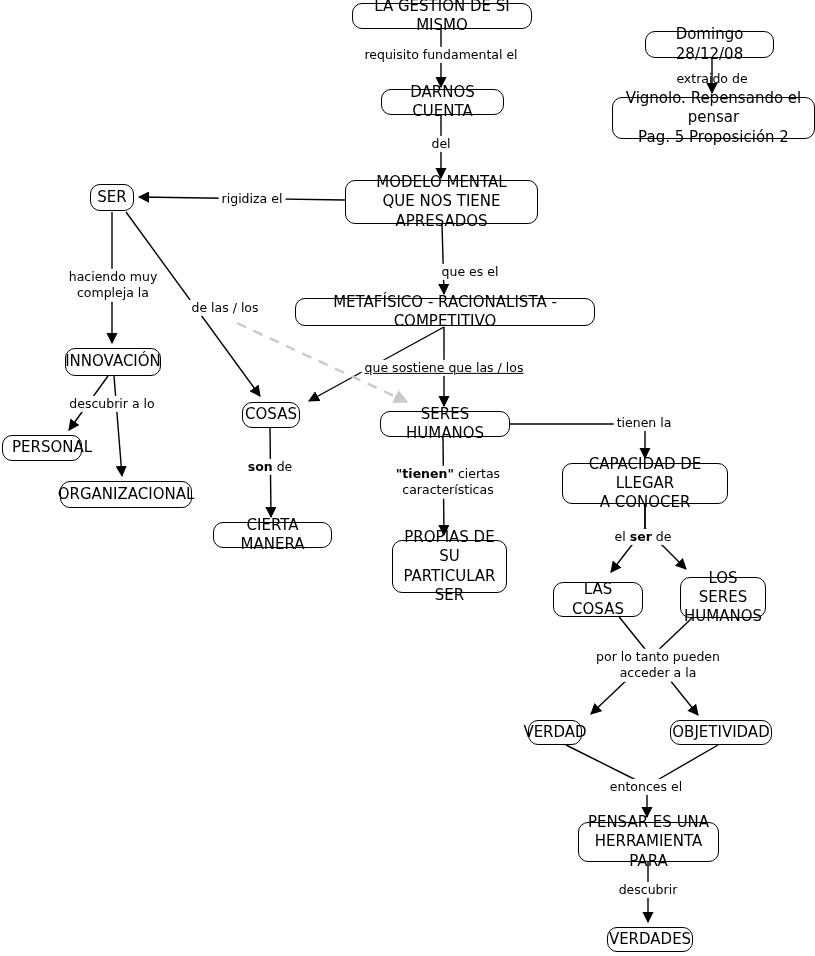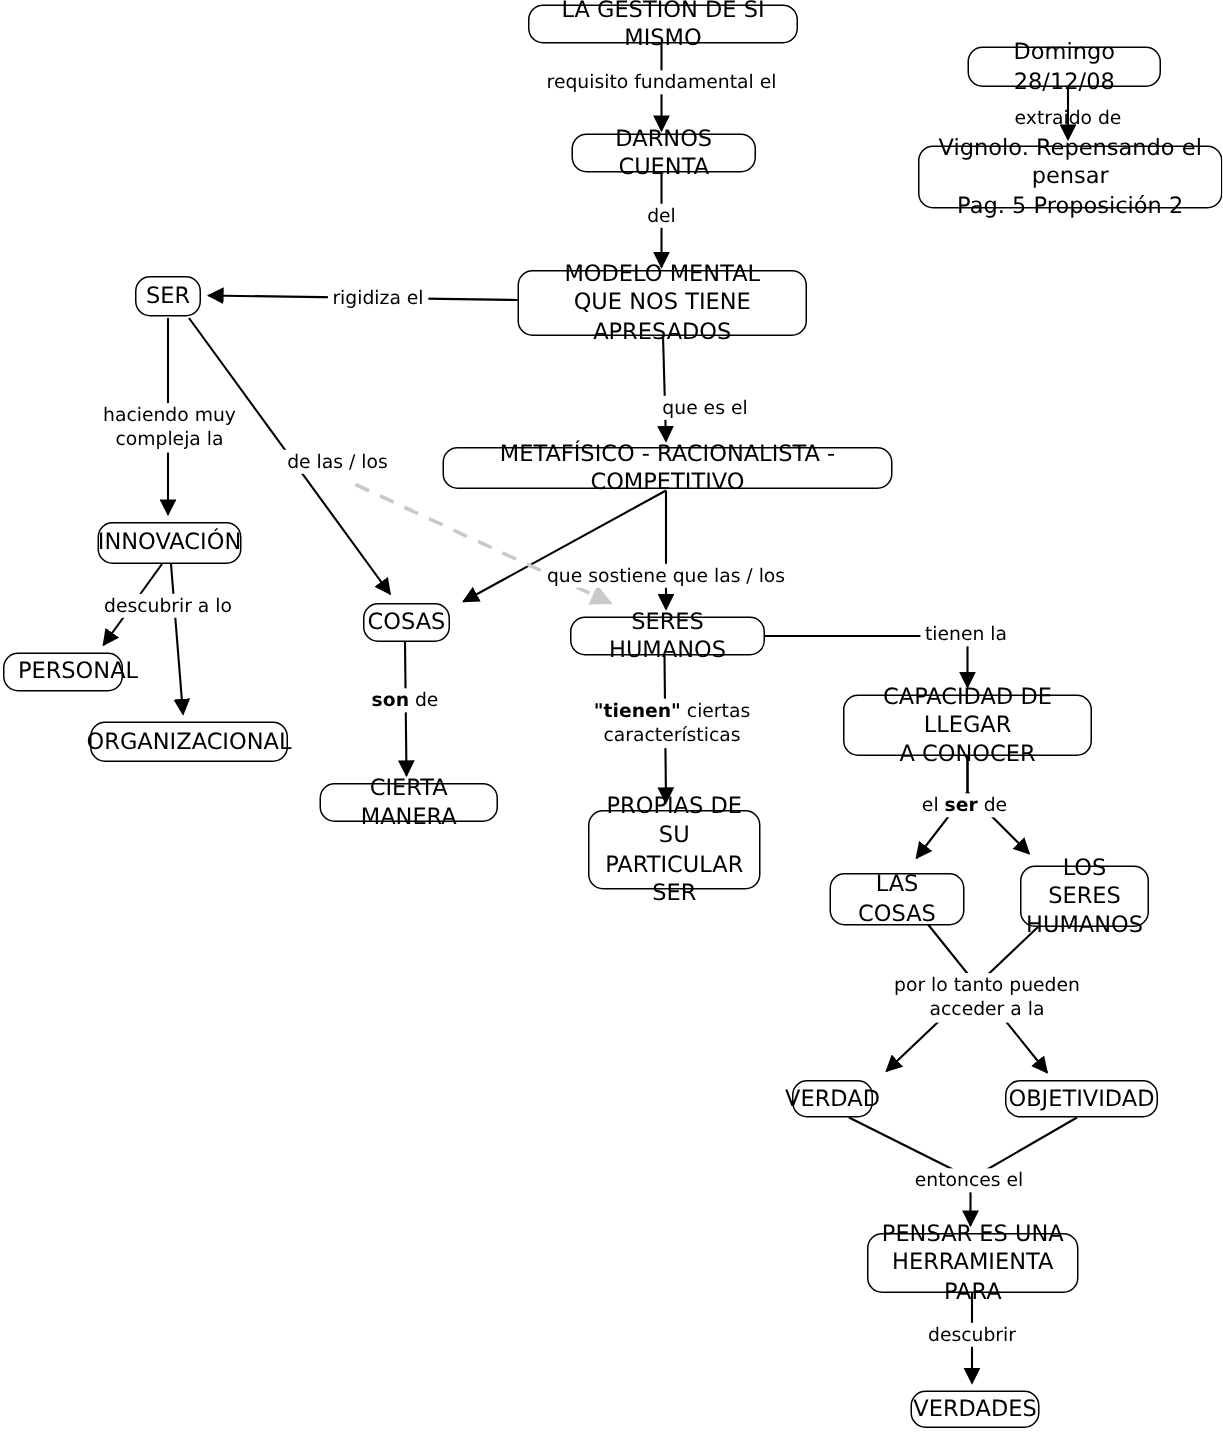--- a/index.html
+++ b/index.html
@@ -95,21 +95,21 @@
   <div class="node" style="left:607px;top:927px;width:86px;height:25px;">VERDADES</div>
 
   <div class="elabel" style="left:441px;top:55px;">requisito fundamental el</div>
   <div class="elabel" style="left:441px;top:144px;">del</div>
   <div class="elabel nobg" style="left:712px;top:79px;">extraido de</div>
   <div class="elabel" style="left:252px;top:199px;">rigidiza el</div>
   <div class="elabel" style="left:446px;top:272px;margin-left:24px;">que es el</div>
   <div class="elabel" style="left:113px;top:285px;">haciendo muy
 compleja la</div>
   <div class="elabel" style="left:225px;top:308px;">de las / los</div>
-  <div class="elabel" style="left:444px;top:384px;">que sostiene que las / los</div>
+  <div class="elabel" style="left:444px;top:368px;text-decoration:underline;">que sostiene que las / los</div>
   <div class="elabel" style="left:112px;top:404px;">descubrir a lo</div>
   <div class="elabel" style="left:270px;top:467px;"><b>son</b><span> de</span></div>
   <div class="elabel" style="left:448px;top:482px;"><b>"tienen"</b><span> ciertas
 características</span></div>
   <div class="elabel" style="left:644px;top:423px;">tienen la</div>
   <div class="elabel" style="left:643px;top:537px;"><span>el </span><b>ser</b><span> de</span></div>
   <div class="elabel" style="left:658px;top:665px;">por lo tanto pueden acceder a la</div>
   <div class="elabel" style="left:646px;top:787px;">entonces el</div>
   <div class="elabel" style="left:648px;top:890px;">descubrir</div>
 

